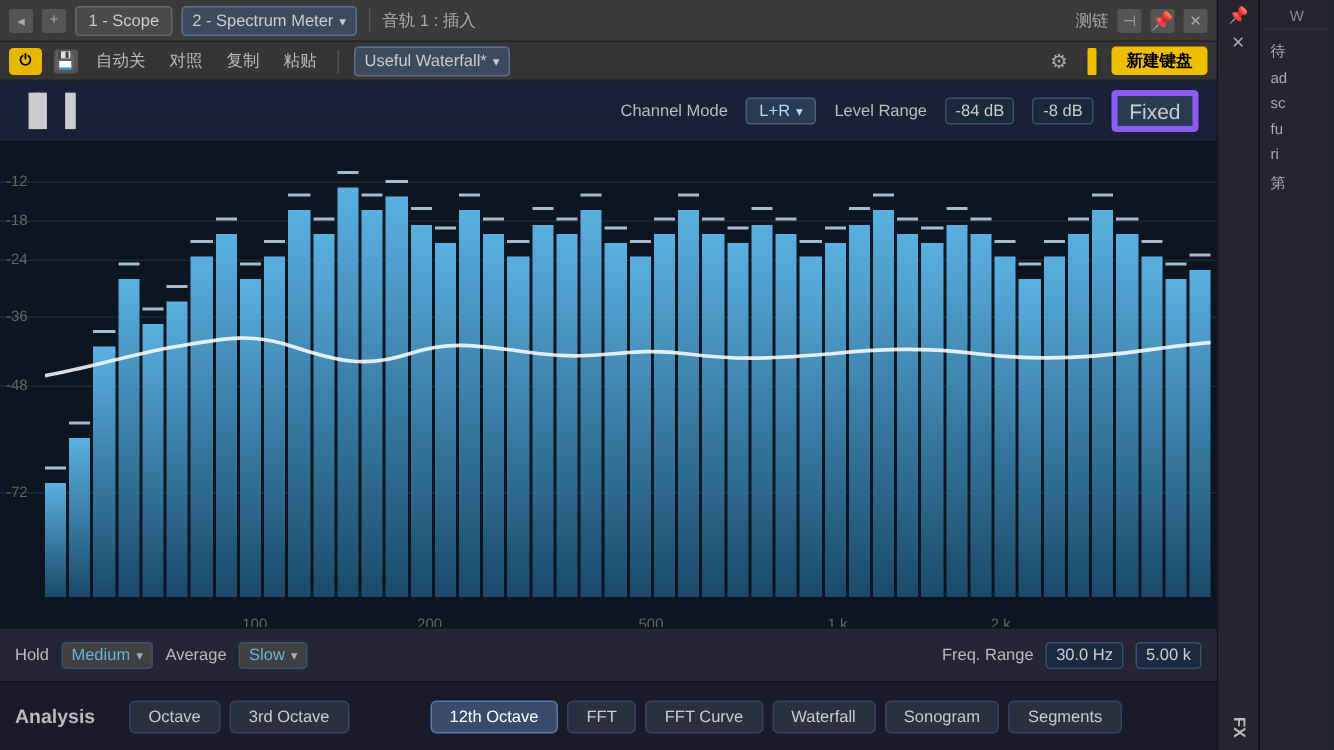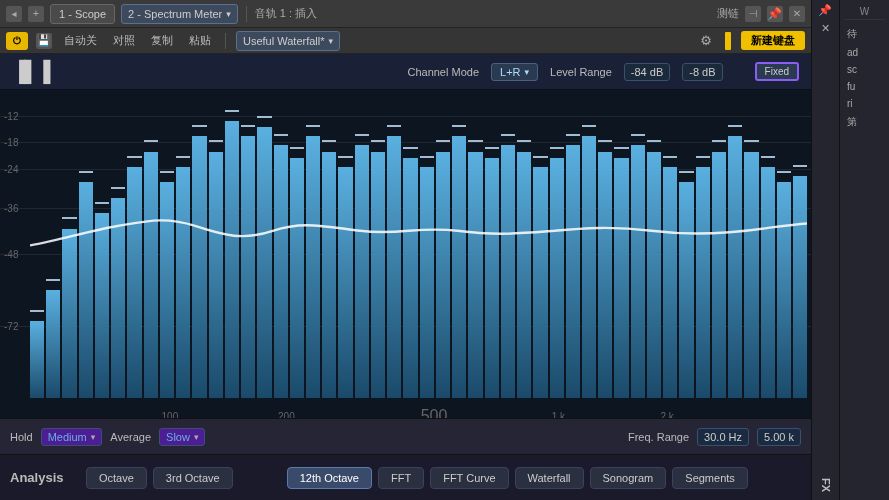--- a/index.html
+++ b/index.html
@@ -198,27 +198,26 @@
       border: 1px solid #3a5070;
       border-radius: 3px;
       color: #ccc;
       font-size: 11px;
       padding: 2px 6px;
       cursor: pointer;
     }
 
     .fixed-btn {
       background: #2a3a50;
-      border: 2px solid #8b5cf6;
+      border: 4px solid #8b5cf6;
       border-radius: 3px;
       color: #ccc;
-      font-size: 10px;
+      font-size: 14px;
       padding: 2px 8px;
       cursor: pointer;
-      margin-left: 20px;
     }
 
     
     .spectrum-container {
       flex: 1;
       position: relative;
       background: #0d1520;
       overflow: hidden;
     }
 
@@ -296,21 +295,21 @@
       border-top: 1px solid #111;
       height: 36px;
     }
 
     .control-label {
       color: #bbb;
       font-size: 11px;
     }
 
     .control-dropdown {
-      background: #4c1d95;
+      background: #404040;
       border: 1px solid #3a5070;
       border-radius: 3px;
       color: #6aafdf;
       font-size: 11px;
       padding: 2px 6px;
       cursor: pointer;
       display: flex;
       align-items: center;
       gap: 4px;
     }
@@ -655,21 +654,21 @@
         </div>
       </div>
 
     <svg class="curve-svg" id="curve-svg" viewBox="0 0 800 220" preserveAspectRatio="none">
       <path id="avg-curve" fill="none" stroke="rgba(255,255,255,0.85)" stroke-width="2.5" d="M0,160 C30,155 60,145 90,140 C120,135 140,130 170,140 C200,150 220,155 250,145 C280,135 300,140 340,145 C380,150 400,140 440,145 C480,150 500,148 540,145 C570,142 600,140 640,145 C680,150 720,148 760,142 C790,138 810,135 840,138"></path>
     </svg>
 
     <div style="position:absolute; bottom:2px; left:30px; right:4px; display:flex; align-items:center;" id="x-axis">
         <div style="position: absolute; left: 18%; font-size: 10px; color: rgb(102, 102, 102); transform: translateX(-50%);">100</div>
         <div style="position: absolute; left: 33%; font-size: 10px; color: rgb(102, 102, 102); transform: translateX(-50%);">200</div>
-        <div style="position: absolute; left: 52%; font-size: 16px; color: rgb(102, 102, 102); transform: translateX(-50%);">500</div>
+        <div style="position: absolute; left: 52%; font-size: 10px; color: rgb(102, 102, 102); transform: translateX(-50%);">500</div>
         <div style="position: absolute; left: 68%; font-size: 10px; color: rgb(102, 102, 102); transform: translateX(-50%);">1 k</div>
         <div style="position: absolute; left: 82%; font-size: 10px; color: rgb(102, 102, 102); transform: translateX(-50%);">2 k</div>
       </div>
   </div>
 
   <div class="bottom-controls">
     <span class="control-label">Hold</span>
     <div class="control-dropdown">
       <span>Medium</span>
       <span style="font-size:9px; color:#aaa;">▾</span>

